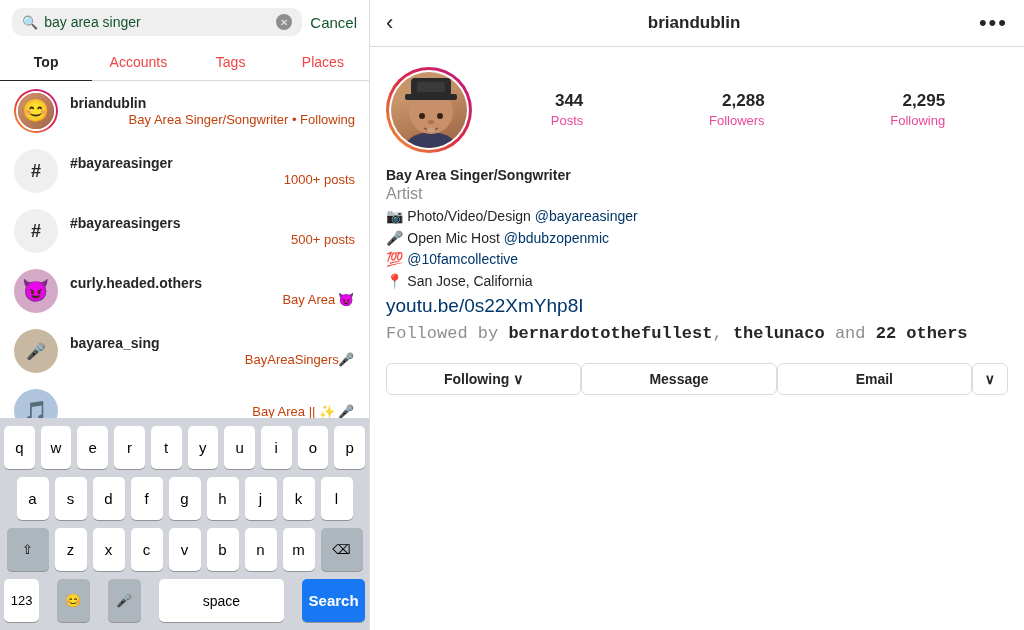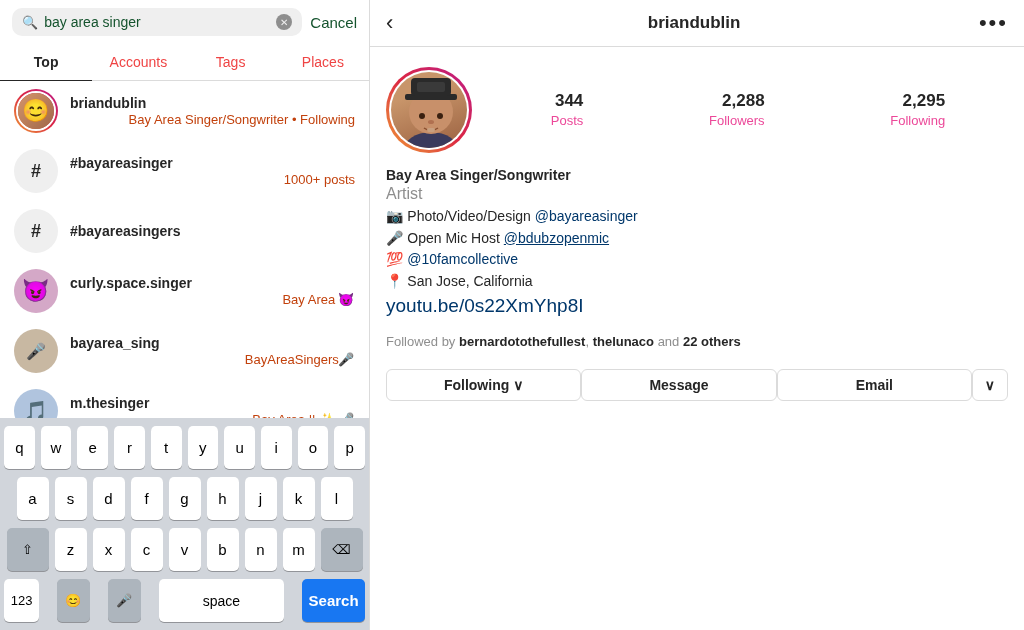--- a/index.html
+++ b/index.html
@@ -370,23 +370,24 @@
       margin-bottom: 2px;
       line-height: 1.4;
     }
 
     .bio-link {
       color: #00376b;
       font-size: 19px;
     }
 
     .bio-followed {
-      font-size: 13px;
+      font-size: 17px;
       color: #8e8e8e;
-      margin-top: 14px;
+      margin-top: 4px;
+      font-family: Liberation Mono, monospace;
     }
 
     .bio-followed strong {
       color: #262626;
     }
 
     .profile-actions {
       display: flex;
       padding: 8px 16px;
       gap: 0;
@@ -455,49 +456,49 @@
       <div class="result-info">
         <div class="result-name">#bayareasinger</div>
         <div class="result-sub">1000+ posts</div>
       </div>
     </div>
 
     <div class="result-item">
       <div class="avatar-hashtag">#</div>
       <div class="result-info">
         <div class="result-name">#bayareasingers</div>
+        <div class="result-sub">500+ posts</div>
       </div>
     </div>
 
     <div class="result-item">
       <div class="avatar-wrapper" style="background:#d4a8c7;">
         <span style="font-size:22px;">😈</span>
       </div>
       <div class="result-info">
-        <div class="result-name">curly.space.singer</div>
+        <div class="result-name">curly.headed.others</div>
         <div class="result-sub">Bay Area 😈</div>
       </div>
     </div>
 
     <div class="result-item">
       <div class="avatar-wrapper" style="background:#c8b8a2;">
         <span style="font-size:16px;">🎤</span>
       </div>
       <div class="result-info">
         <div class="result-name">bayarea_sing</div>
         <div class="result-sub">BayAreaSingers🎤</div>
       </div>
     </div>
 
     <div class="result-item">
       <div class="avatar-wrapper" style="background:#b0c4de;">
         <span style="font-size:20px;">🎵</span>
       </div>
       <div class="result-info">
-        <div class="result-name">m.thesinger</div>
         <div class="result-sub">Bay Area || ✨ 🎤</div>
       </div>
     </div>
 
   </div>
 
   <div class="keyboard">
 
     <div class="kb-row">
       <div class="kb-key">q</div>
@@ -600,21 +601,21 @@
     </div>
   </div>
 
   <div class="profile-bio">
     <div class="bio-name">Bay Area Singer/Songwriter</div>
     <div class="bio-category">Artist</div>
     <div class="bio-line">
       📷 Photo/Video/Design <span style="color:#00376b;">@bayareasinger</span>
     </div>
     <div class="bio-line">
-      🎤 Open Mic Host <span style="color:#00376b;text-decoration:underline;">@bdubzopenmic</span>
+      🎤 Open Mic Host <span style="color:#00376b;">@bdubzopenmic</span>
     </div>
     <div class="bio-line">
       💯 <span style="color:#00376b;">@10famcollective</span>
     </div>
     <div class="bio-line">📍 San Jose, California</div>
     <div class="bio-line">
       <span class="bio-link">youtu.be/0s22XmYhp8I</span>
     </div>
     <div class="bio-followed">
       Followed by <strong>bernardotothefullest</strong>, <strong>thelunaco</strong> and <strong>22 others</strong>

